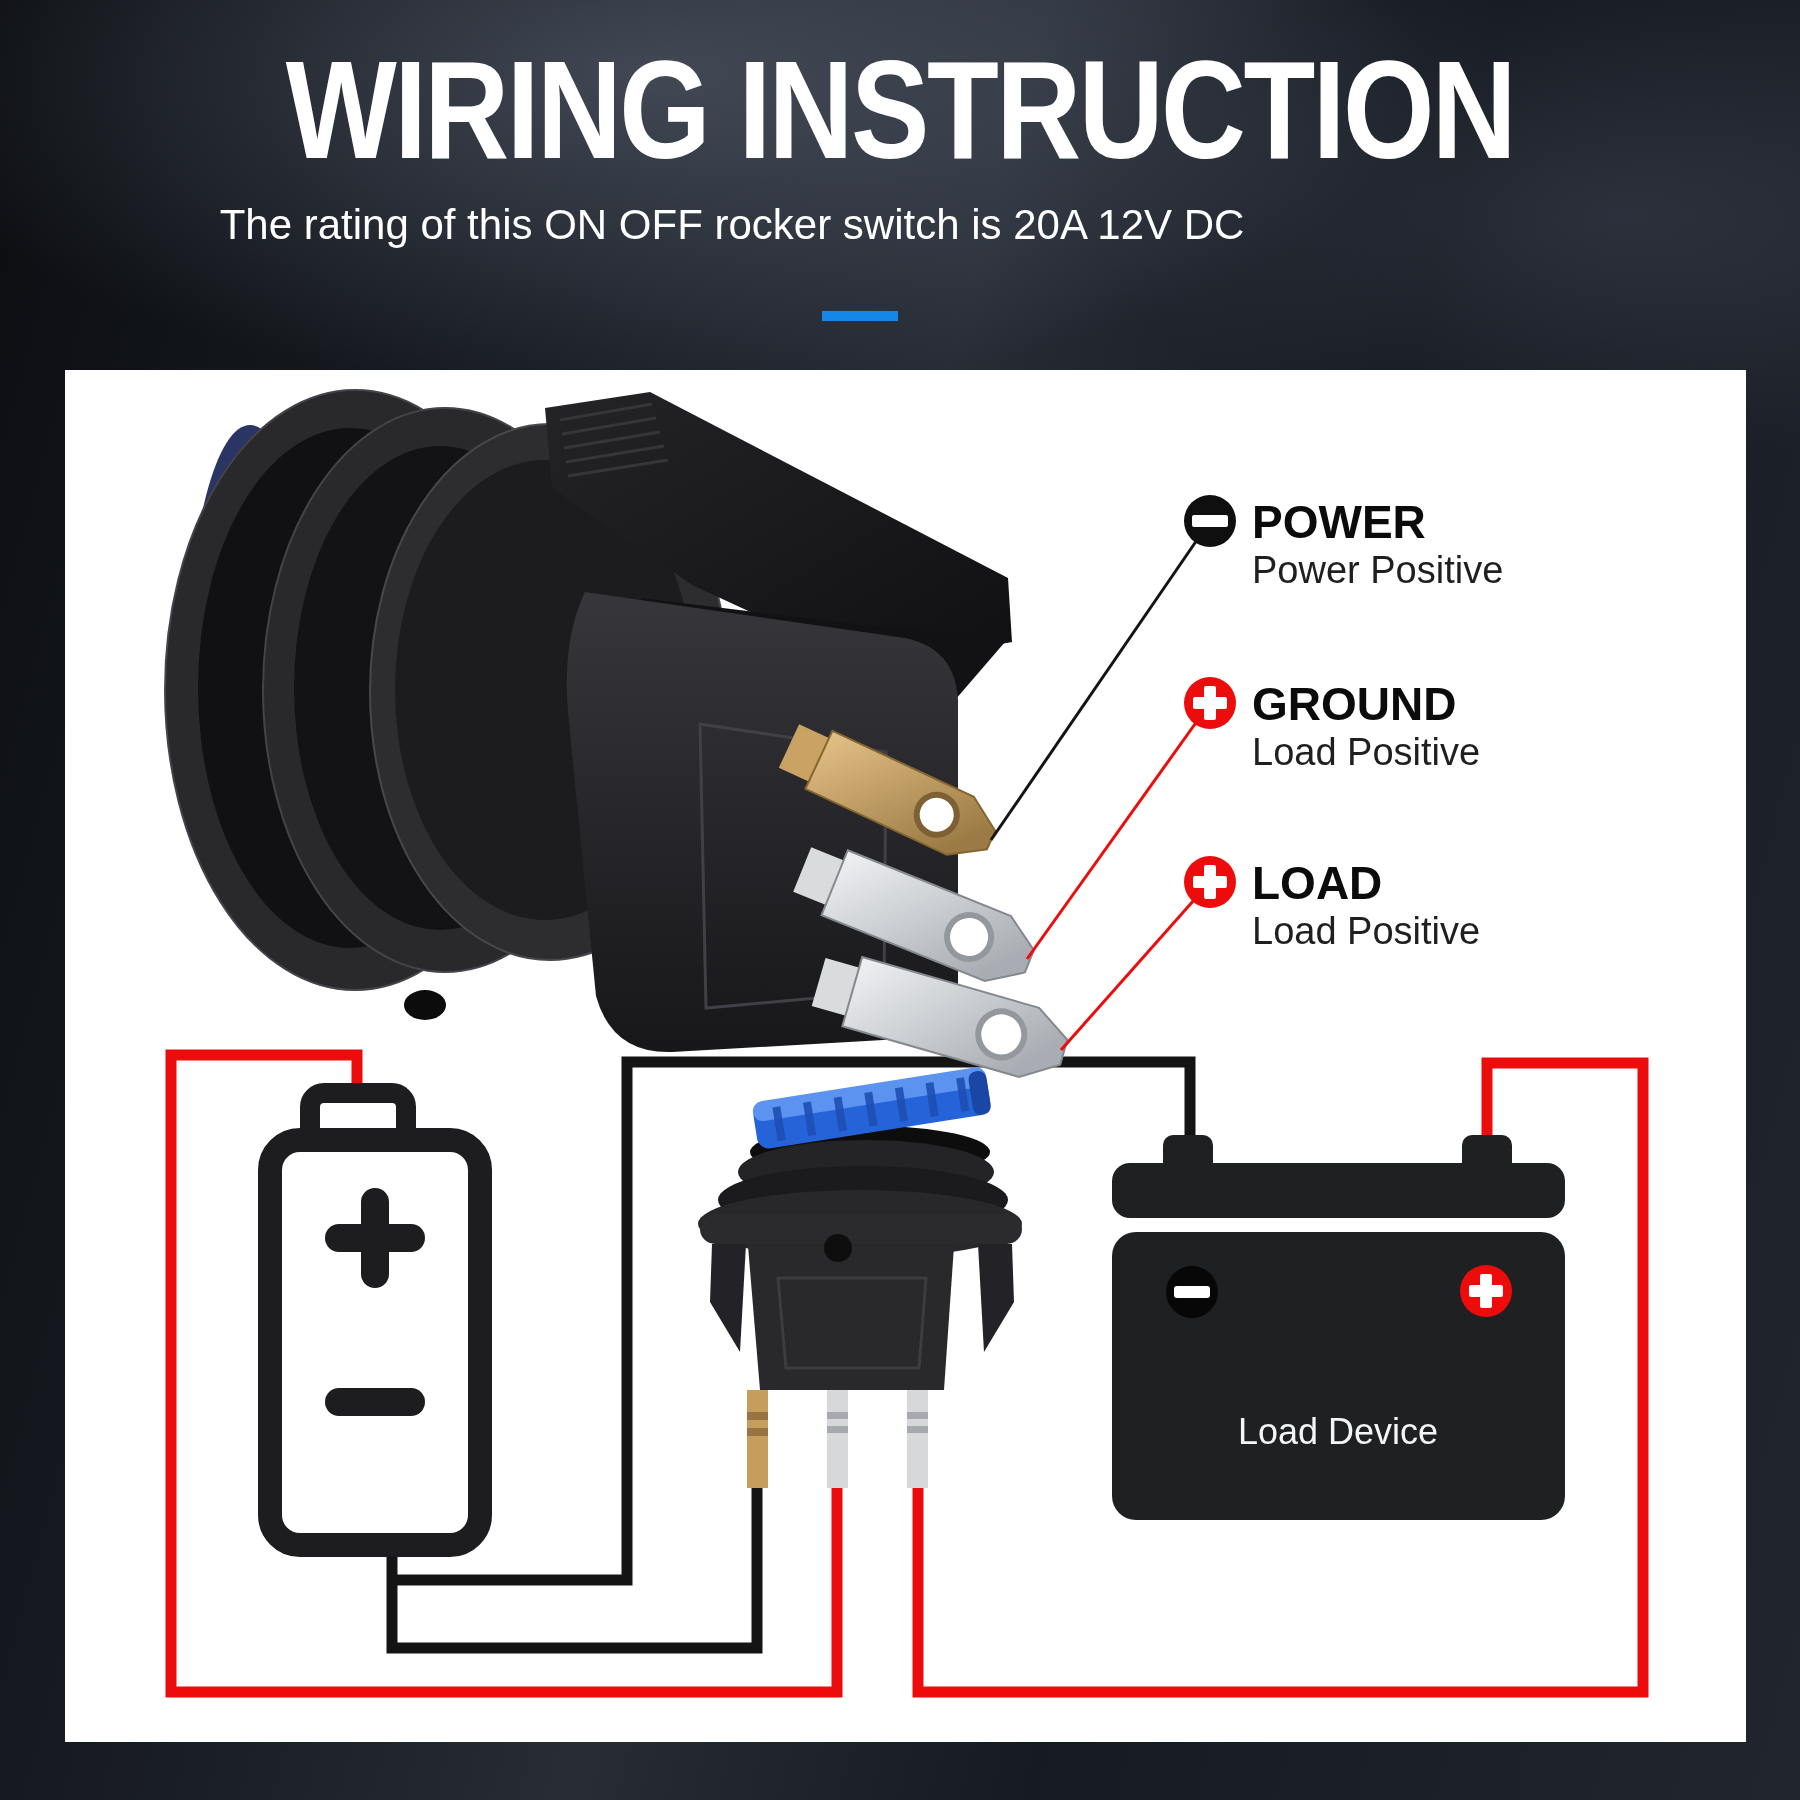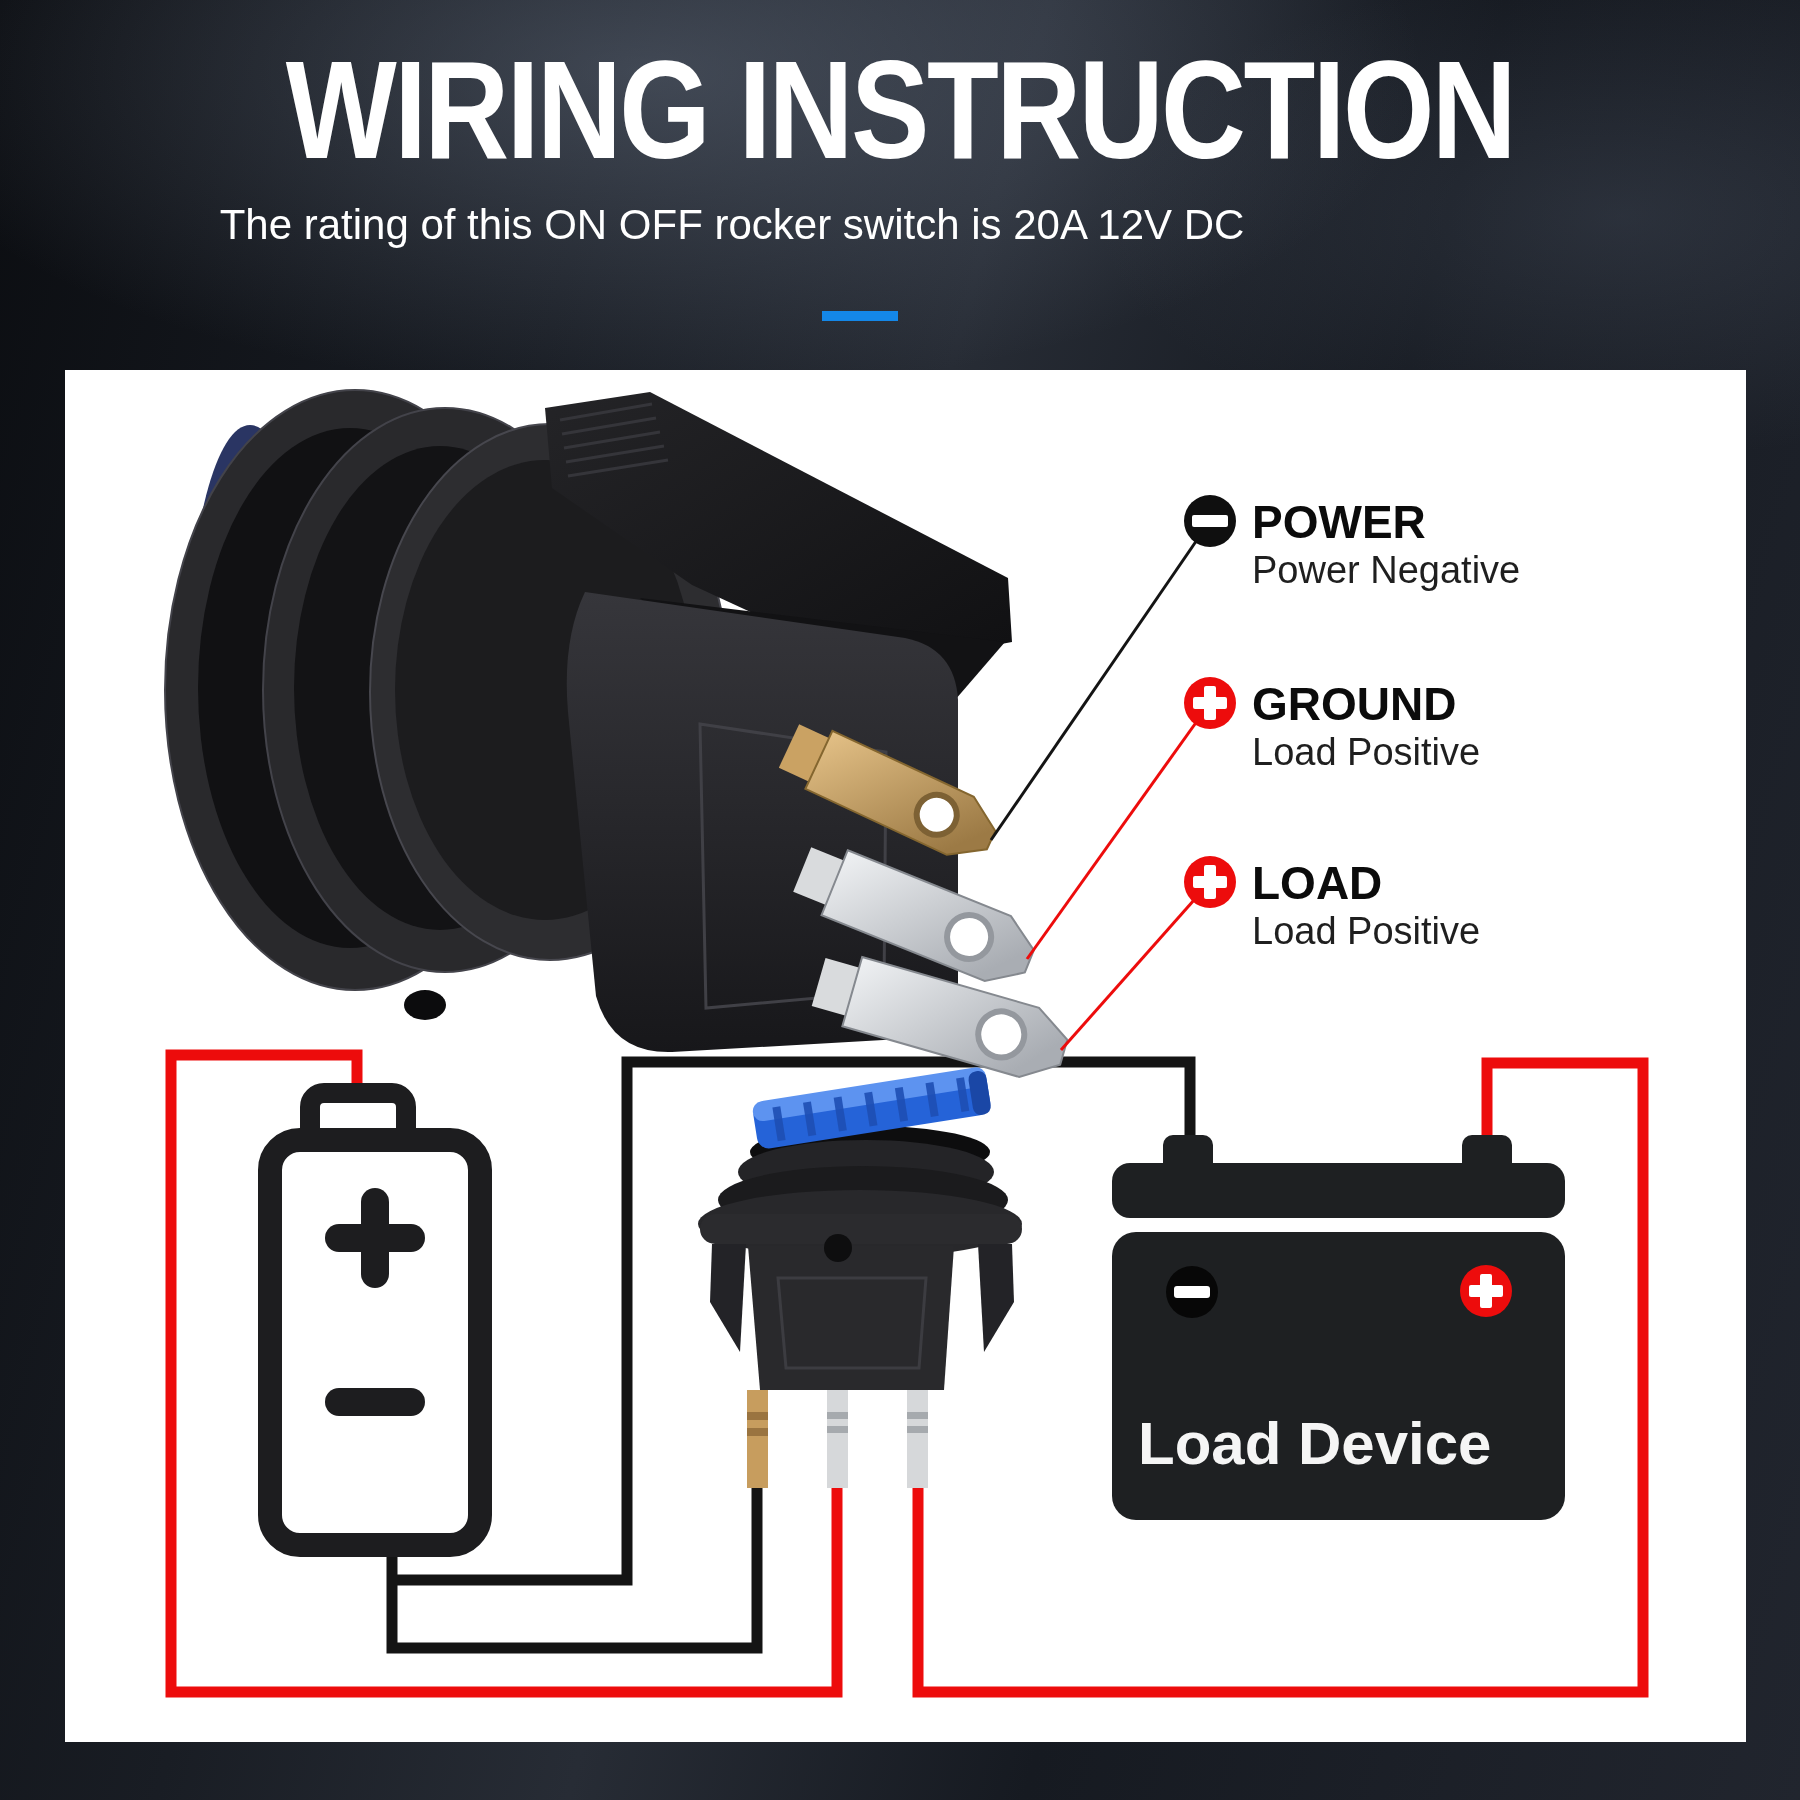--- a/index.html
+++ b/index.html
@@ -18,22 +18,22 @@
     font-size:140px;font-weight:800;line-height:1;letter-spacing:-3px;
     transform:scaleX(.84);transform-origin:50% 50%;white-space:nowrap;
   }
   .subtitle{
     left:0;width:1464px;top:204px;text-align:center;color:#ffffff;
     font-size:42px;font-weight:400;line-height:1;letter-spacing:0;
   }
   .dash{left:822px;top:311px;width:76px;height:10px;}
   .callout-title{font-size:46px;font-weight:800;color:#0b0b0b;line-height:1;white-space:nowrap;}
   .callout-sub{font-size:38px;font-weight:400;color:#1f1f1f;line-height:1;white-space:nowrap;}
-  .load-label{left:1138px;top:1414px;width:400px;text-align:left;color:#f5f5f5;
-    font-size:60px;font-weight:700;line-height:1;white-space:nowrap;}
+  .load-label{left:1138px;top:1414px;width:400px;text-align:center;color:#f5f5f5;
+    font-size:36px;font-weight:400;line-height:1;white-space:nowrap;}
   svg{position:absolute;left:0;top:0;}
   .txt{z-index:5;}
 </style>
 </head>
 <body>
 
 <div class="abs panel"></div>
 
 <svg width="1800" height="1800" viewBox="0 0 1800 1800">
   <defs>
@@ -195,21 +195,21 @@
     <rect x="1193" y="876" width="34" height="12" rx="2" fill="#ffffff"></rect>
     <rect x="1204" y="865" width="12" height="34" rx="2" fill="#ffffff"></rect>
   </g>
 </svg>
 
 <div class="abs title txt">WIRING INSTRUCTION</div>
 <div class="abs subtitle txt">The rating of this ON OFF rocker switch is 20A 12V DC</div>
 <div class="abs dash txt" style="background:#1487e8;"></div>
 
 <div class="abs callout-title txt" style="left:1252px;top:499px;">POWER</div>
-<div class="abs callout-sub txt" style="left:1252px;top:551px;">Power Negative</div>
+<div class="abs callout-sub txt" style="left:1252px;top:551px;">Power Positive</div>
 
 <div class="abs callout-title txt" style="left:1252px;top:681px;">GROUND</div>
 <div class="abs callout-sub txt" style="left:1252px;top:733px;">Load Positive</div>
 
 <div class="abs callout-title txt" style="left:1252px;top:860px;">LOAD</div>
 <div class="abs callout-sub txt" style="left:1252px;top:912px;">Load Positive</div>
 
 <div class="abs load-label txt">Load Device</div>
 
 </body></html>

